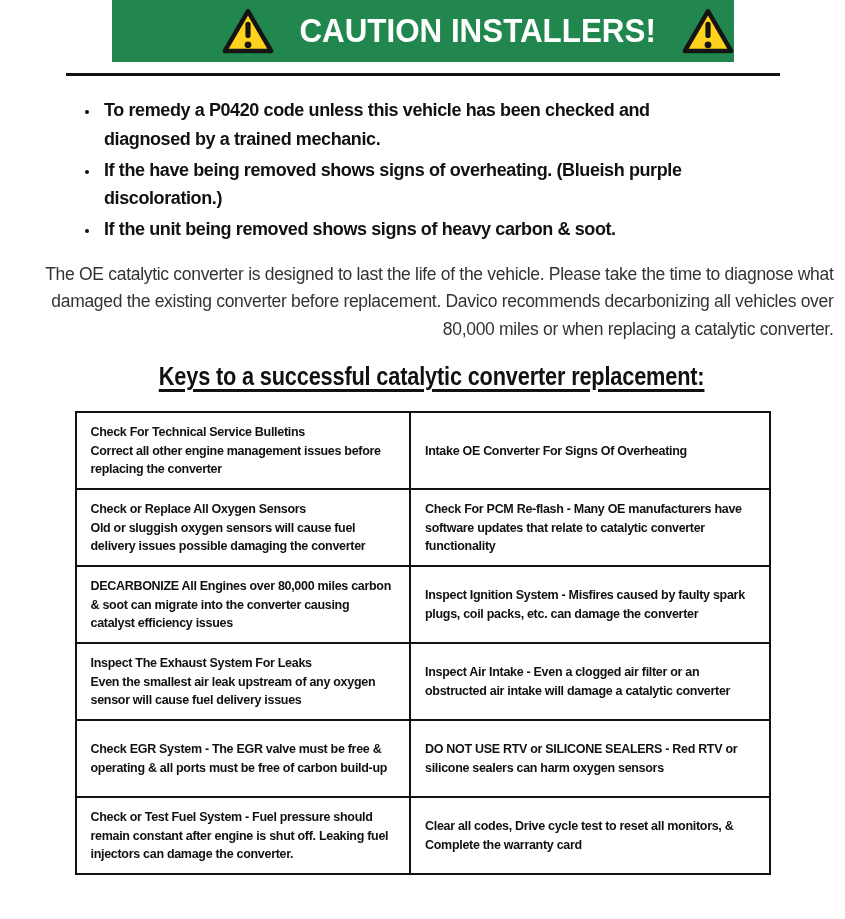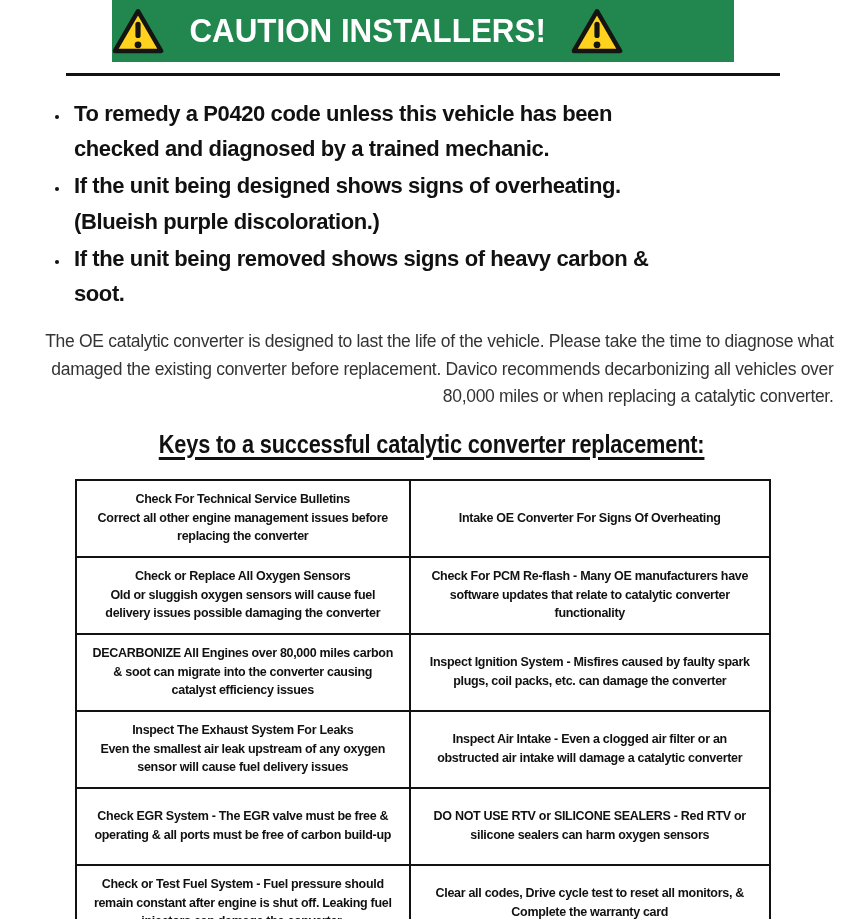--- a/index.html
+++ b/index.html
@@ -18,21 +18,21 @@
   }
 
   
   .banner {
     width: 622px;
     height: 62px;
     margin: 0 auto;
     background: #21874E;
     display: flex;
     align-items: center;
-    justify-content: flex-start;
+    justify-content: flex-end;
     gap: 16px;
   }
   .banner-text {
     color: #ffffff;
     font-weight: 800;
     font-size: 33px;
     letter-spacing: 0px;
     transform: scaleX(0.95);
     white-space: nowrap;
   }
@@ -57,24 +57,24 @@
   .divider {
     width: 714px;
     height: 0;
     border-top: 3px solid #121212;
     margin: 11px auto 0 auto;
   }
 
   
   .warn-list {
     width: 610px;
-    margin: 20px 0 0 70px;
+    margin: 20px 0 0 100px;
     list-style: disc;
     font-weight: bold;
-    font-size: 22px;
+    font-size: 18px;
     letter-spacing: -0.4px;
     line-height: 1.6;
   }
   .warn-list li { margin-bottom: 2px; padding-left: 4px; }
   .warn-list li::marker { font-size: 14px; }
 
   
   .intro-para {
     width: 822px;
     margin: 17px auto 0 auto;
@@ -108,21 +108,21 @@
   
   .tips-table {
     width: 696px;
     margin: 18px auto 0 auto;
     border-collapse: collapse;
     table-layout: fixed;
   }
   .tips-table td {
     border: 2.5px solid #121212;
     height: 77px;
-    text-align: center;
+    text-align: left;
     vertical-align: middle;
     font-weight: bold;
     font-size: 12.5px;
     letter-spacing: -0.3px;
     line-height: 1.5;
     padding: 4px 14px;
   }
   .tips-table col.c-left  { width: 48.2%; }
   .tips-table col.c-right { width: 51.8%; }
   .cell-text { white-space: pre-line; }
@@ -148,21 +148,21 @@
         <circle cx="32" cy="45.5" r="4.2" fill="#141414"></circle>
       </svg>
     </span>
   </div>
 
 
   <div class="divider"></div>
 
   <ul class="warn-list">
     <li>To remedy a P0420 code unless this vehicle has been checked and diagnosed by a trained mechanic.</li>
-    <li>If the unit being designed shows signs of overheating. (Blueish purple discoloration.)</li>
+    <li>If the have being removed shows signs of overheating. (Blueish purple discoloration.)</li>
     <li>If the unit being removed shows signs of heavy carbon &amp; soot.</li>
   </ul>
 
   <p class="intro-para">The OE catalytic converter is designed to last the life of the vehicle. Please take the time to diagnose what damaged the existing converter before replacement. Davico recommends decarbonizing all vehicles over 80,000 miles or when replacing a catalytic converter.</p>
 
   <div class="keys-heading">
     <span>Keys to a successful catalytic converter replacement:</span>
   </div>
 
   <table class="tips-table">

